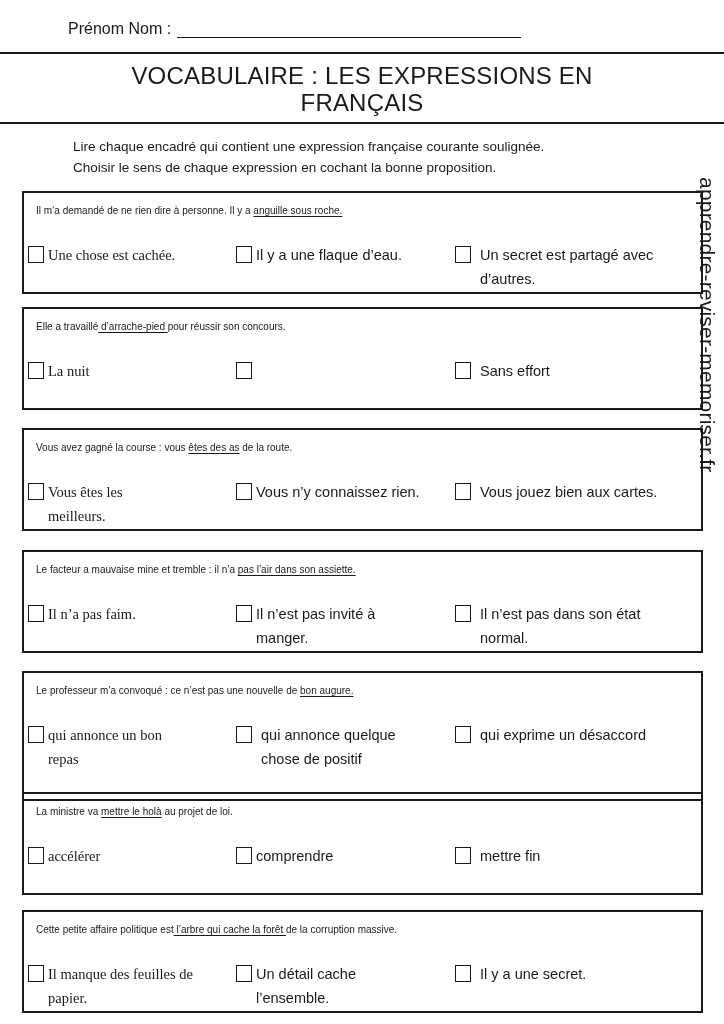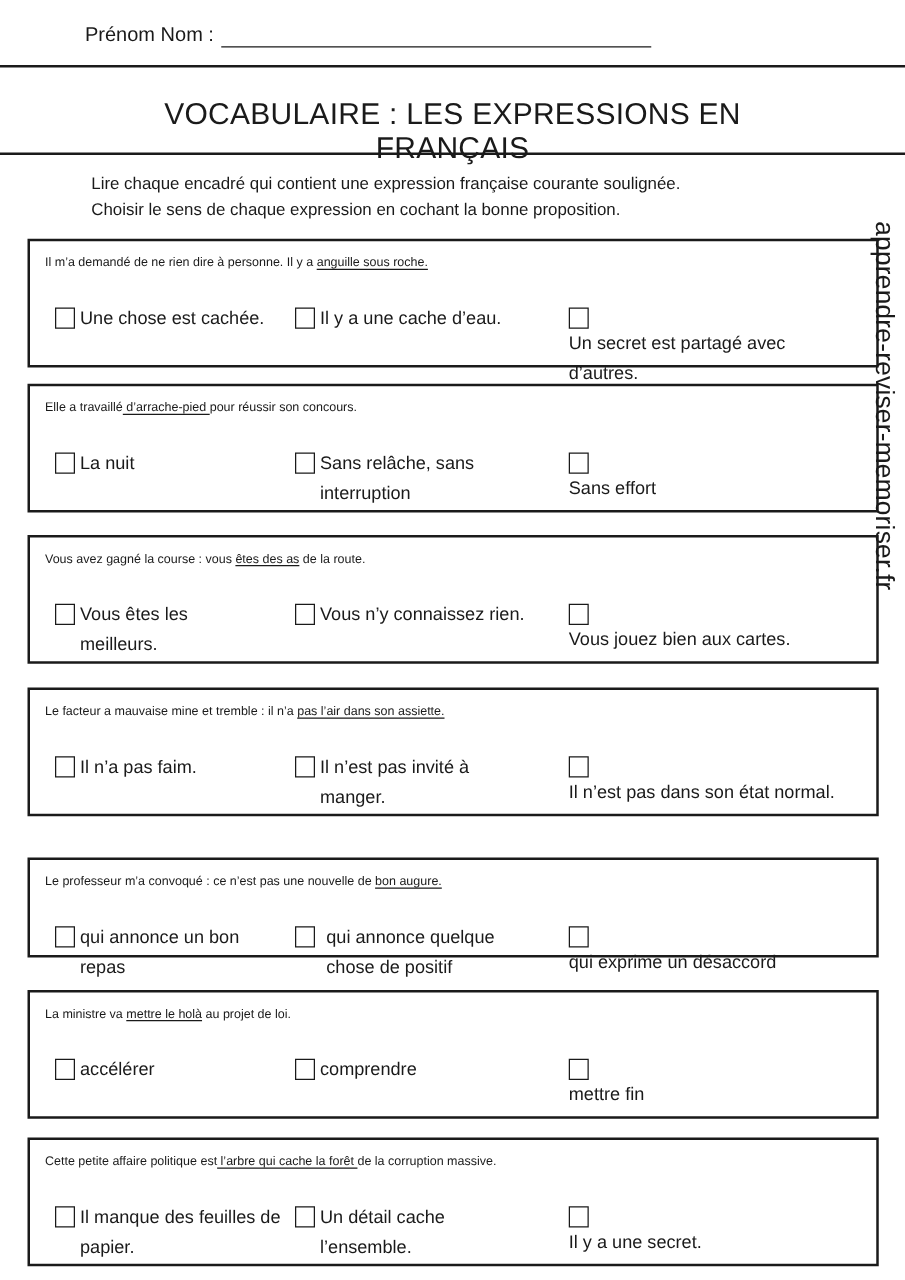--- a/index.html
+++ b/index.html
@@ -14,21 +14,21 @@
     .name-blank {
       display: inline-block; width: 344px; border-bottom: 1px solid #1a1a1a;
       margin-left: 6px; height: 15px;
     }
     .title-band {
       position: absolute; left: 0; top: 52px; width: 724px; height: 72px;
       border-top: 2px solid #1a1a1a; border-bottom: 2px solid #1a1a1a;
       box-sizing: border-box; text-align: center;
     }
     .title-band h1 {
-      margin: 16px; padding-top: 8px; font-weight: normal; font-size: 24px;
+      margin: 0; padding-top: 8px; font-weight: normal; font-size: 24px;
       line-height: 27px; letter-spacing: 0.2px;
     }
     .instructions {
       position: absolute; left: 73px; top: 136px; font-size: 13.5px; line-height: 21px;
     }
     .watermark {
       position: absolute; left: 696px; top: 177px;
       writing-mode: vertical-rl; font-size: 21px; line-height: 22px;
       color: #1a1a1a; white-space: nowrap; letter-spacing: 0.2px;
     }
@@ -43,23 +43,23 @@
     .opt {
       position: absolute; top: 50px; display: flex; align-items: flex-start;
       font-size: 14.5px; line-height: 24px;
     }
     .cb {
       width: 16px; height: 17px; border: 1.5px solid #1a1a1a; box-sizing: border-box;
       margin-top: 3px; margin-right: 4px; flex: 0 0 auto; background: #fff; cursor: pointer;
     }
     .opt.sp .cb { margin-right: 9px; }
     .opt-label { display: block; }
-    .o1 { left: 20px; width: 200px; }
+    .o1 { left: 4px; width: 200px; font-family: Liberation Serif, serif; }
     .o2 { left: 212px; width: 210px; }
-    .o3 { left: 431px; width: 245px; flex-direction: column; }
+    .o3 { left: 431px; width: 245px; }
   </style>
 </head>
 <body>
 
 <div class="name-line">
   <span>Prénom Nom :</span>
   <span class="name-blank"></span>
 </div>
 
 <div class="title-band">
@@ -77,37 +77,36 @@
 <div class="watermark">apprendre-reviser-memoriser.fr</div>
 
 <div class="qbox" style="top:191px;height:103px;">
   <div class="qtext"><span>Il m’a demandé de ne rien dire à personne. Il y a </span><u>anguille sous roche.</u><span></span></div>
   <label class="opt o1">
       <span class="cb"></span>
       <span class="opt-label">Une chose est cachée.</span>
     </label>
   <label class="opt o2">
       <span class="cb"></span>
-      <span class="opt-label">Il y a une cache d’eau.</span>
+      <span class="opt-label">Il y a une flaque d’eau.</span>
     </label>
   <label class="opt o3 sp" style="width:200px;">
       <span class="cb"></span>
       <span class="opt-label">Un secret est partagé avec d’autres.</span>
     </label>
 </div>
 
 <div class="qbox" style="top:307px;height:103px;">
   <div class="qtext"><span>Elle a travaillé</span><u> d’arrache-pied </u><span>pour réussir son concours.</span></div>
   <label class="opt o1">
       <span class="cb"></span>
       <span class="opt-label">La nuit</span>
     </label>
   <label class="opt o2" style="width:175px;">
       <span class="cb"></span>
-      <span class="opt-label">Sans relâche, sans interruption</span>
     </label>
   <label class="opt o3 sp">
       <span class="cb"></span>
       <span class="opt-label">Sans effort</span>
     </label>
 </div>
 
 <div class="qbox" style="top:428px;height:103px;">
   <div class="qtext"><span>Vous avez gagné la course : vous </span><u>êtes des as</u><span> de la route.</span></div>
   <label class="opt o1" style="width:140px;justify-content:flex-end;">
@@ -133,21 +132,21 @@
   <label class="opt o2" style="width:180px;">
       <span class="cb"></span>
       <span class="opt-label">Il n’est pas invité à manger.</span>
     </label>
   <label class="opt o3 sp" style="width:230px;">
       <span class="cb"></span>
       <span class="opt-label">Il n’est pas dans son état normal.</span>
     </label>
 </div>
 
-<div class="qbox" style="top:671px;height:80px;margin-top:15px;">
+<div class="qbox" style="top:671px;height:130px;">
   <div class="qtext"><span>Le professeur m’a convoqué : ce n’est pas une nouvelle de </span><u>bon augure.</u><span></span></div>
   <label class="opt o1" style="width:150px;">
       <span class="cb"></span>
       <span class="opt-label">qui annonce un bon repas</span>
     </label>
   <label class="opt o2 sp" style="width:200px;">
       <span class="cb"></span>
       <span class="opt-label">qui annonce quelque chose de positif</span>
     </label>
   <label class="opt o3 sp">

